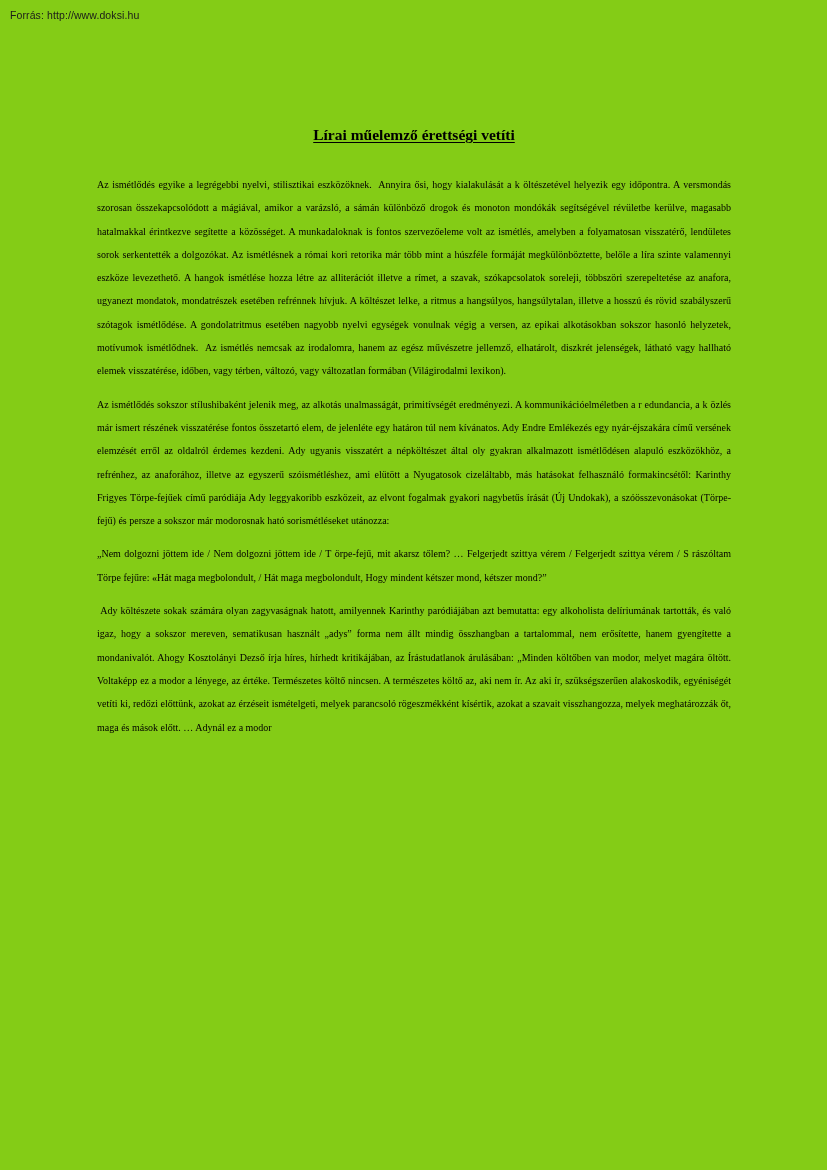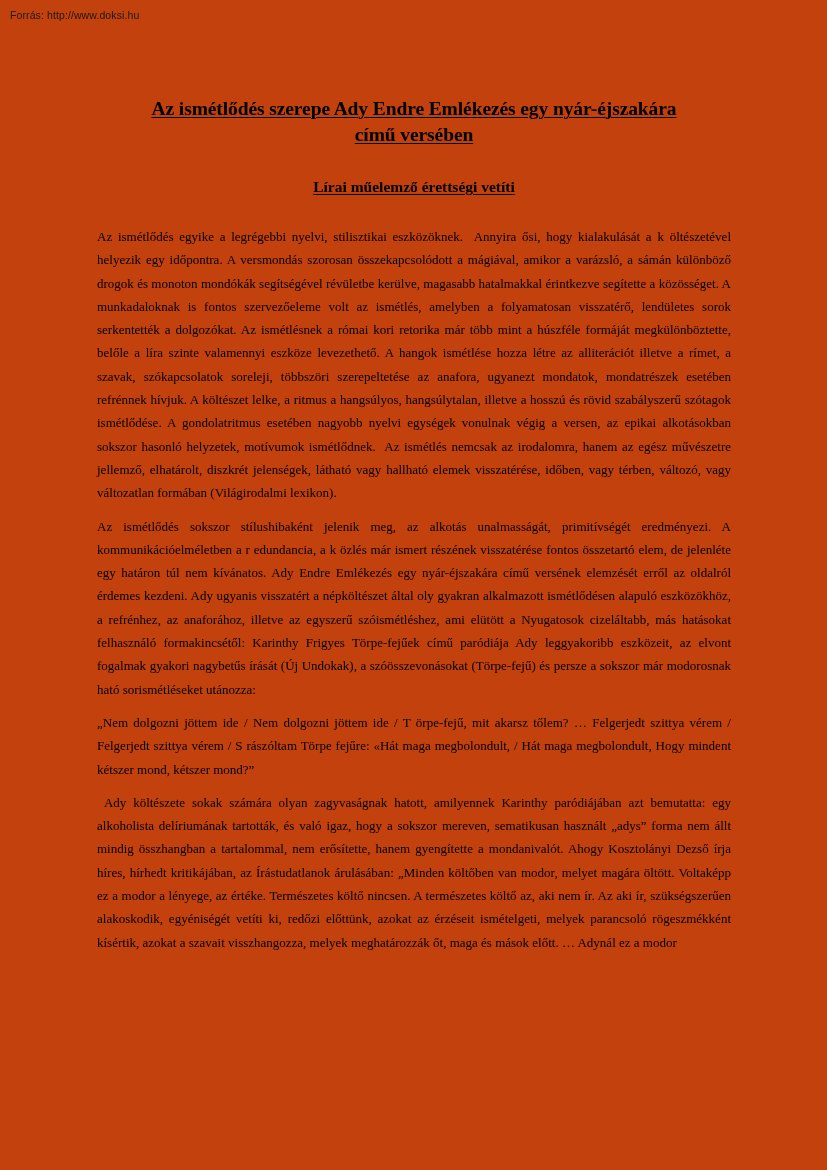--- a/index.html
+++ b/index.html
@@ -13,21 +13,21 @@
     height: 1170px;
     position: relative;
     font-family: "Liberation Serif", "DejaVu Serif", serif;
     color: #000000;
     overflow: hidden;
   }
 
   .page {
     position: absolute;
     inset: 0;
-    background: #c2410c;
+    background: #84cc16;
   }
 
   
   .source-line {
     position: absolute;
     top: 9px;
     left: 10px;
     font-family: "Liberation Sans", "DejaVu Sans", sans-serif;
     font-size: 10.5px;
     line-height: 13px;
@@ -83,21 +83,21 @@
   h3.doc-author .ul {
     text-decoration: underline;
     text-underline-offset: 2px;
     text-decoration-thickness: 1.3px;
   }
 
   p.body-par {
     margin: 0;
     text-align: justify;
     text-justify: inter-word;
-    font-size: 13px;
+    font-size: 10px;
     line-height: 23.3px;
     color: #000;
     white-space: pre-wrap;
   }
 
   p.body-par + p.body-par,
   .gap-before {
     margin-top: 10px;
   }
 
@@ -105,21 +105,20 @@
 </style>
 </head>
 <body>
 
 <div class="page">
 
   <div class="source-line">Forrás: http://www.doksi.hu</div>
 
   <div class="content">
 
-    <h1 class="doc-title"><span class="ul">Az ismétlődés szerepe Ady Endre Emlékezés egy nyár-éjszakára</span><br><span class="ul">című versében</span></h1>
 
     <h2 class="doc-subtitle"><span class="ul">Lírai műelemző érettségi vetíti</span></h2>
 
 
     <div class="spacer-title-body"></div>
 
     <p class="body-par">Az ismétlődés egyike a legrégebbi nyelvi, stilisztikai eszközöknek.  Annyira ősi, hogy kialakulását a k öltészetével helyezik egy időpontra. A versmondás szorosan összekapcsolódott a mágiával, amikor a varázsló, a sámán különböző drogok és monoton mondókák segítségével révületbe kerülve, magasabb hatalmakkal érintkezve segítette a közösséget. A munkadaloknak is fontos szervezőeleme volt az ismétlés, amelyben a folyamatosan visszatérő, lendületes sorok serkentették a dolgozókat. Az ismétlésnek a római kori retorika már több mint a húszféle formáját megkülönböztette, belőle a líra szinte valamennyi eszköze levezethető. A hangok ismétlése hozza létre az alliterációt illetve a rímet, a szavak, szókapcsolatok soreleji, többszöri szerepeltetése az anafora, ugyanezt mondatok, mondatrészek esetében refrénnek hívjuk. A költészet lelke, a ritmus a hangsúlyos, hangsúlytalan, illetve a hosszú és rövid szabályszerű szótagok ismétlődése. A gondolatritmus esetében nagyobb nyelvi egységek vonulnak végig a versen, az epikai alkotásokban sokszor hasonló helyzetek, motívumok ismétlődnek.  Az ismétlés nemcsak az irodalomra, hanem az egész művészetre jellemző, elhatárolt, diszkrét jelenségek, látható vagy hallható elemek visszatérése, időben, vagy térben, változó, vagy változatlan formában (Világirodalmi lexikon).</p>
 
     <p class="body-par">Az ismétlődés sokszor stílushibaként jelenik meg, az alkotás unalmasságát, primitívségét eredményezi. A kommunikációelméletben a r edundancia, a k özlés már ismert részének visszatérése fontos összetartó elem, de jelenléte egy határon túl nem kívánatos. Ady Endre Emlékezés egy nyár-éjszakára című versének elemzését erről az oldalról érdemes kezdeni. Ady ugyanis visszatért a népköltészet által oly gyakran alkalmazott ismétlődésen alapuló eszközökhöz, a refrénhez, az anaforához, illetve az egyszerű szóismétléshez, ami elütött a Nyugatosok cizeláltabb, más hatásokat felhasználó formakincsétől: Karinthy Frigyes Törpe-fejűek című paródiája Ady leggyakoribb eszközeit, az elvont fogalmak gyakori nagybetűs írását (Új Undokak), a szóösszevonásokat (Törpe-fejű) és persze a sokszor már modorosnak ható sorismétléseket utánozza:</p>
 

